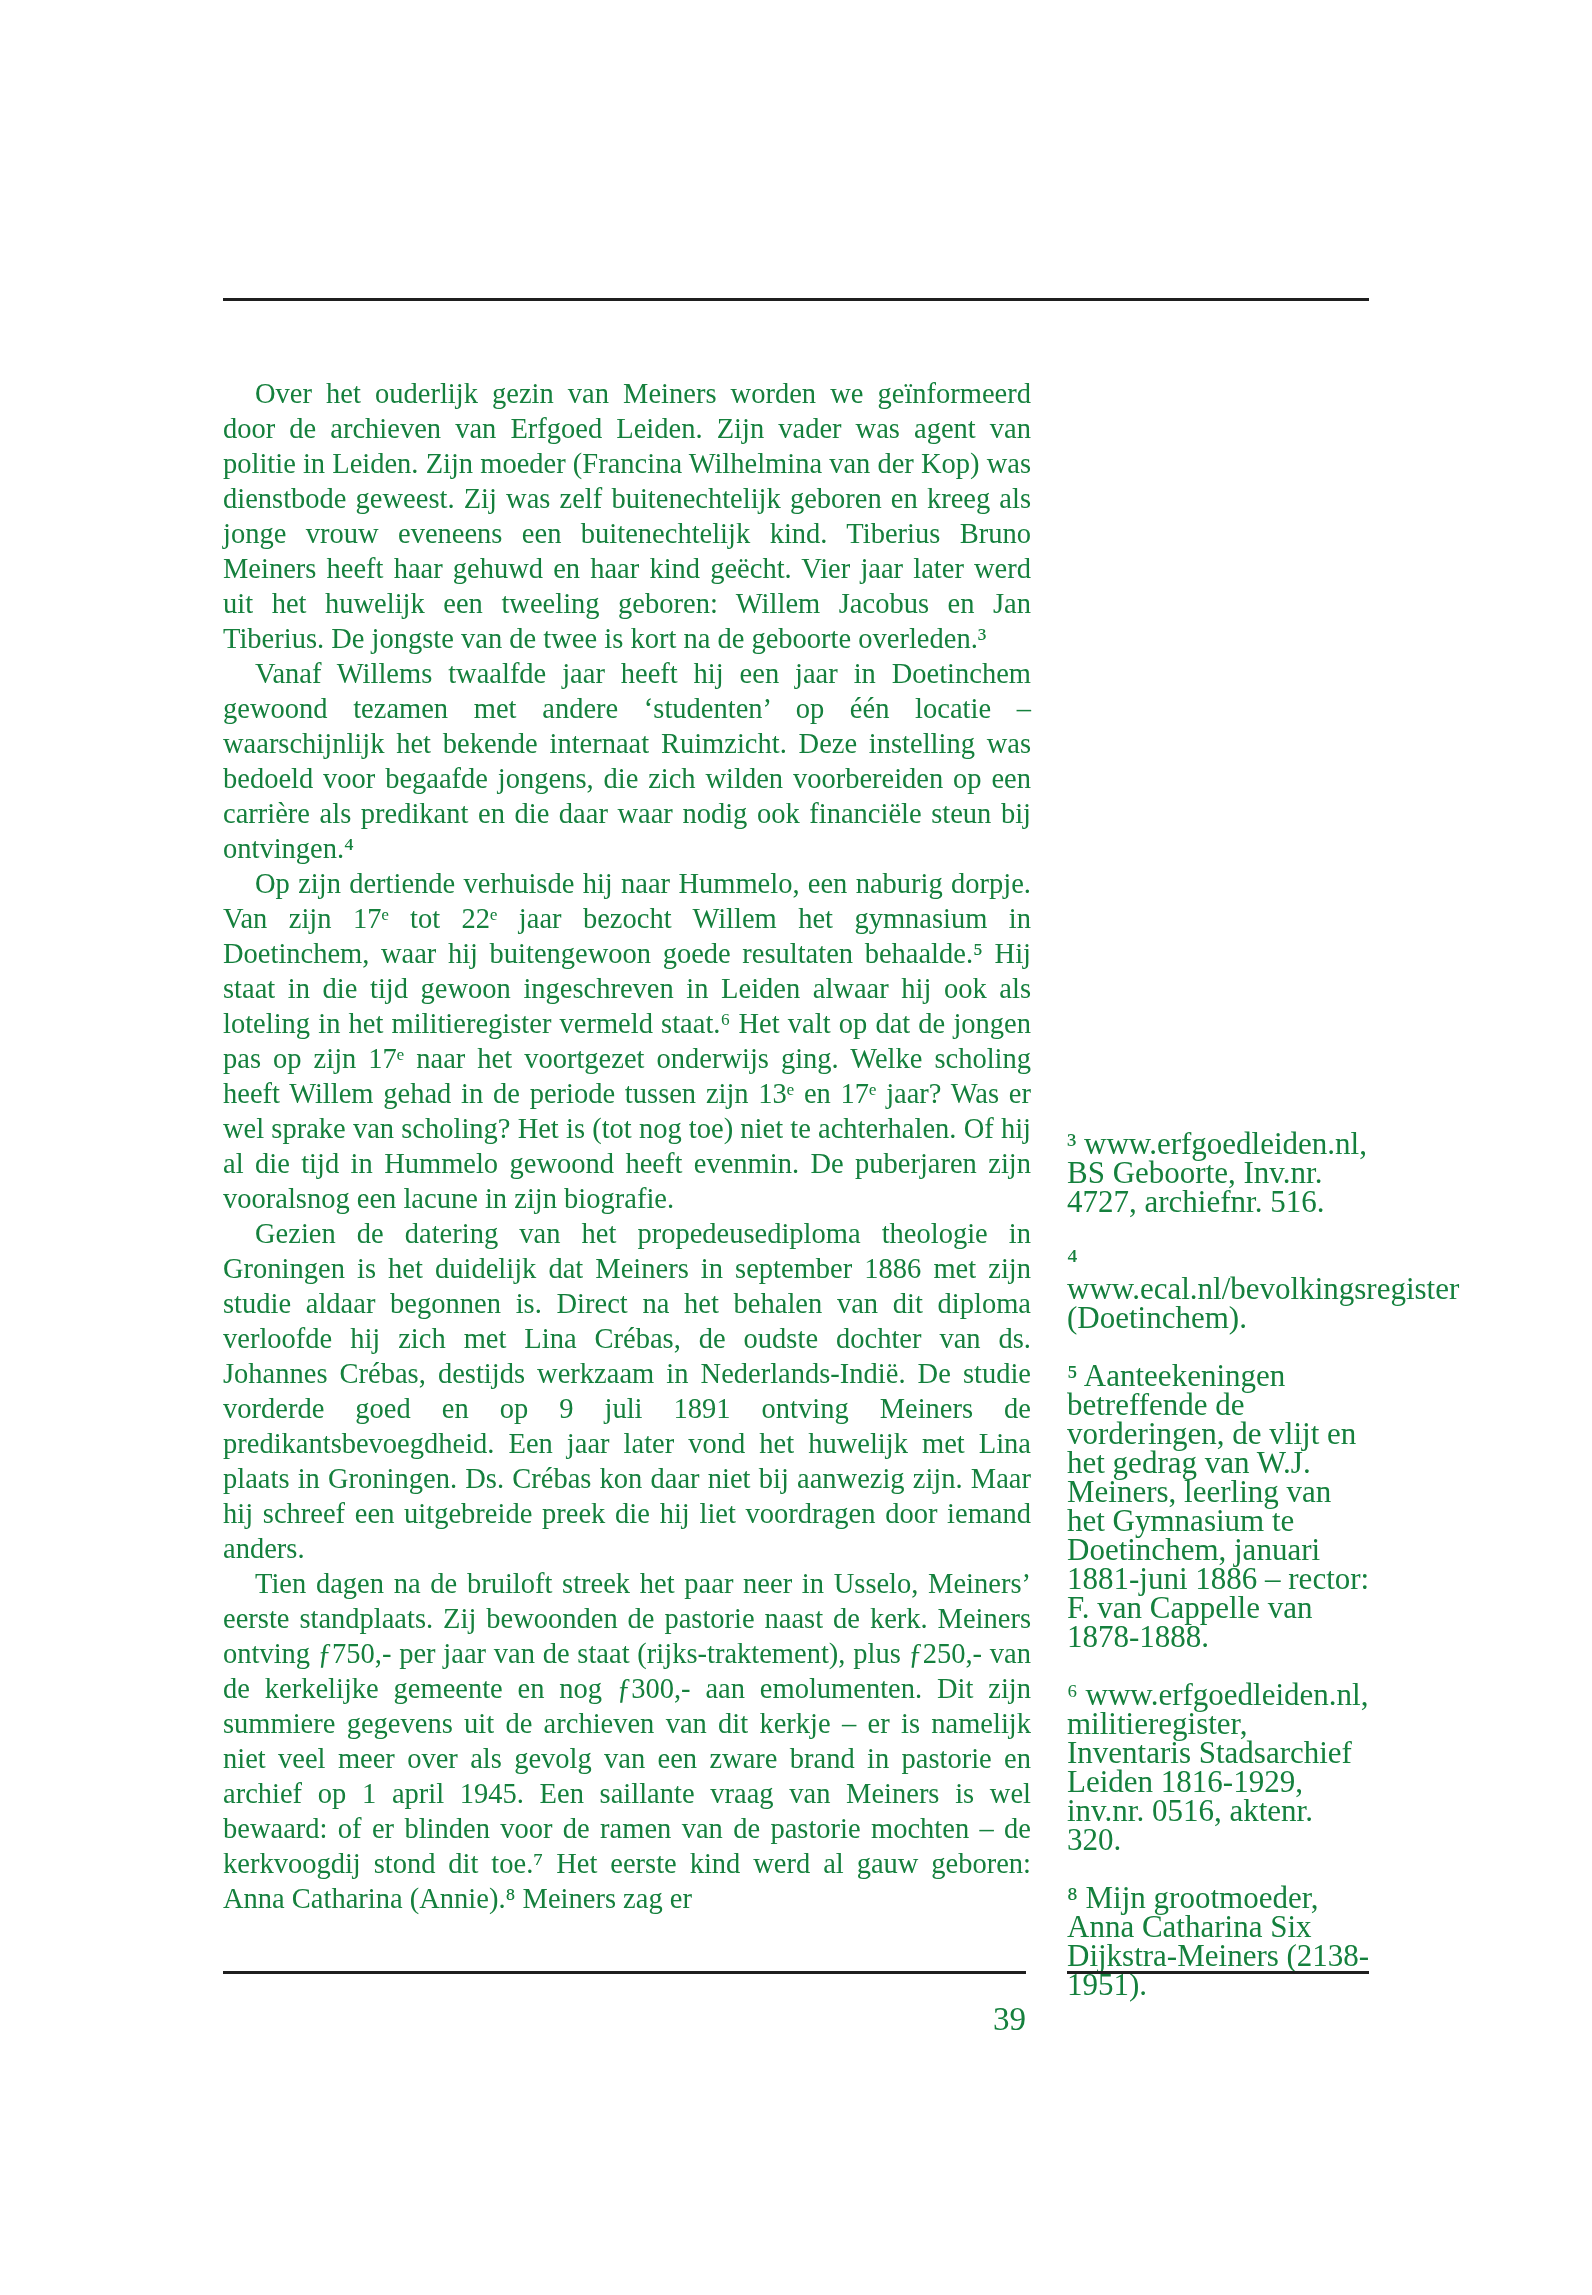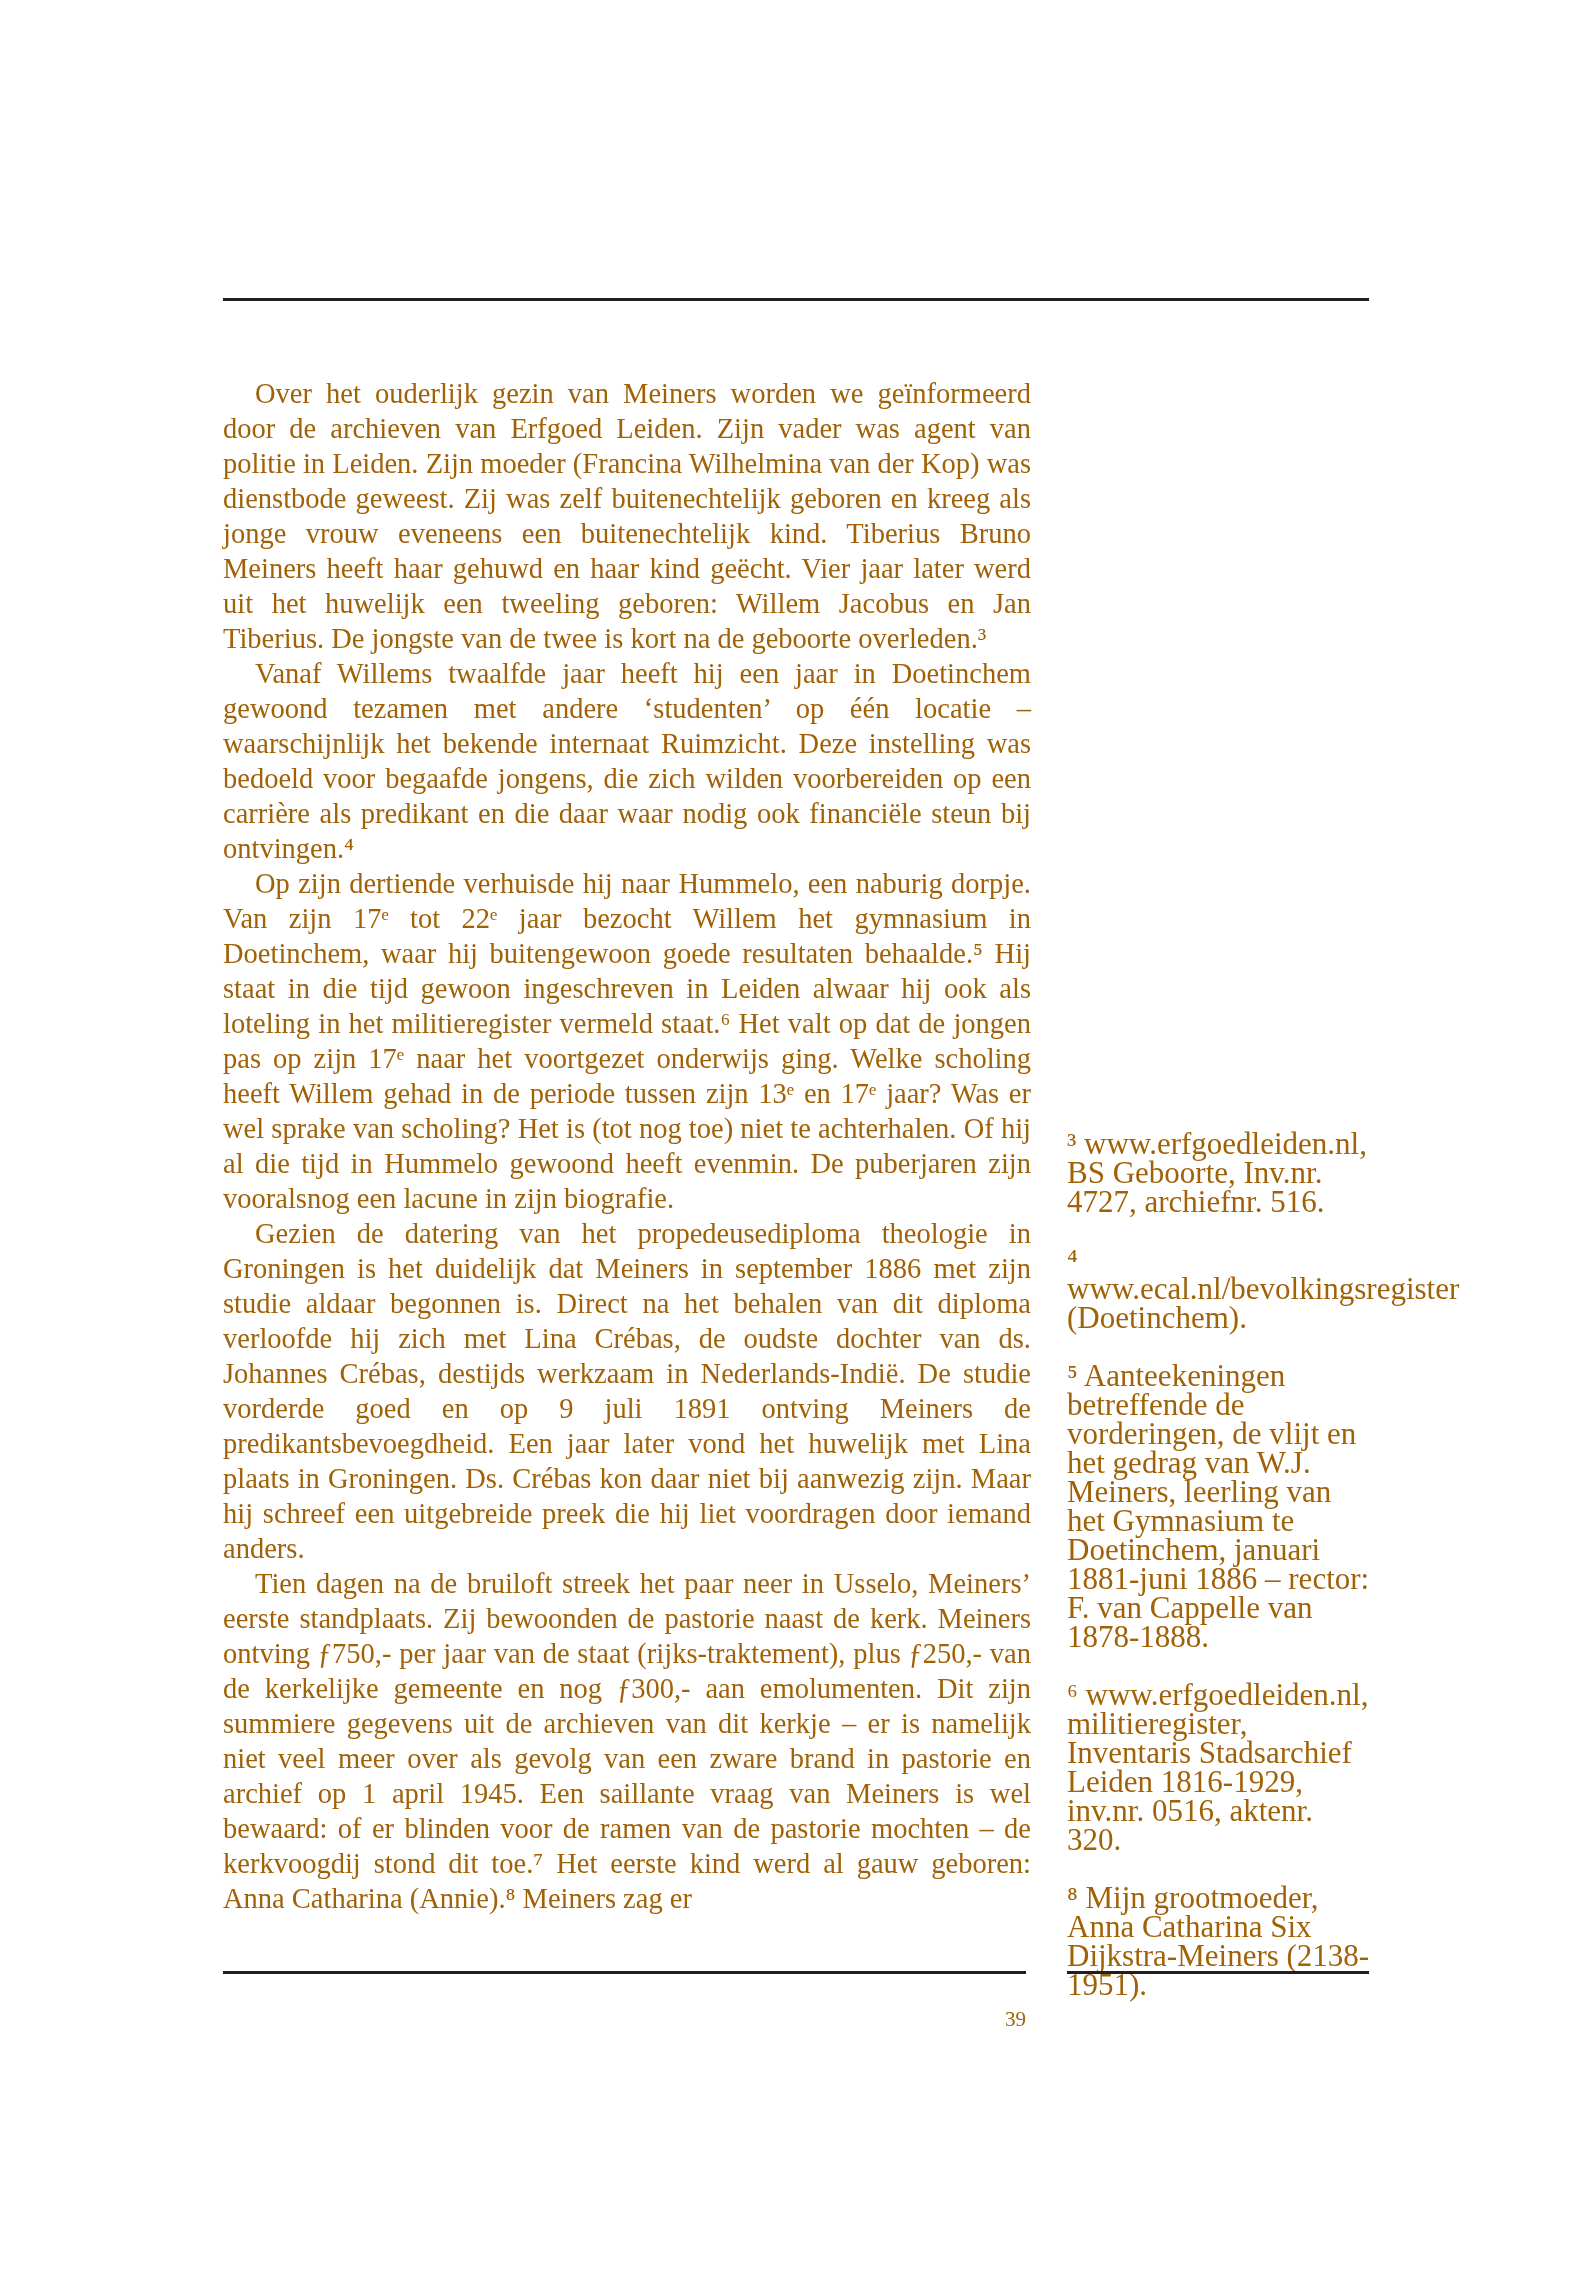--- a/index.html
+++ b/index.html
@@ -5,21 +5,21 @@
   html, body {
     margin: 0;
     padding: 0;
     background: #ffffff;
   }
   .page {
     position: relative;
     width: 1592px;
     height: 2295px;
     background: #ffffff;
-    color: #a16207;
+    color: #15803d;
     font-family: "Liberation Serif", "DejaVu Serif", serif;
     overflow: hidden;
   }
   .rule {
     position: absolute;
     height: 2.6px;
     background: #1f1f1f;
   }
   .rule-top {
     left: 223px;
@@ -62,21 +62,21 @@
   .footnote-column p {
     margin: 0 0 29px 0;
     padding: 0;
   }
   .page-number {
     position: absolute;
     left: 223px;
     top: 2002px;
     width: 803px;
     text-align: right;
-    font-size: 21px;
+    font-size: 33px;
     line-height: 35px;
   }
 </style>
 </head>
 <body>
 
 <div class="page">
 
   <div class="rule rule-top"></div>
 

